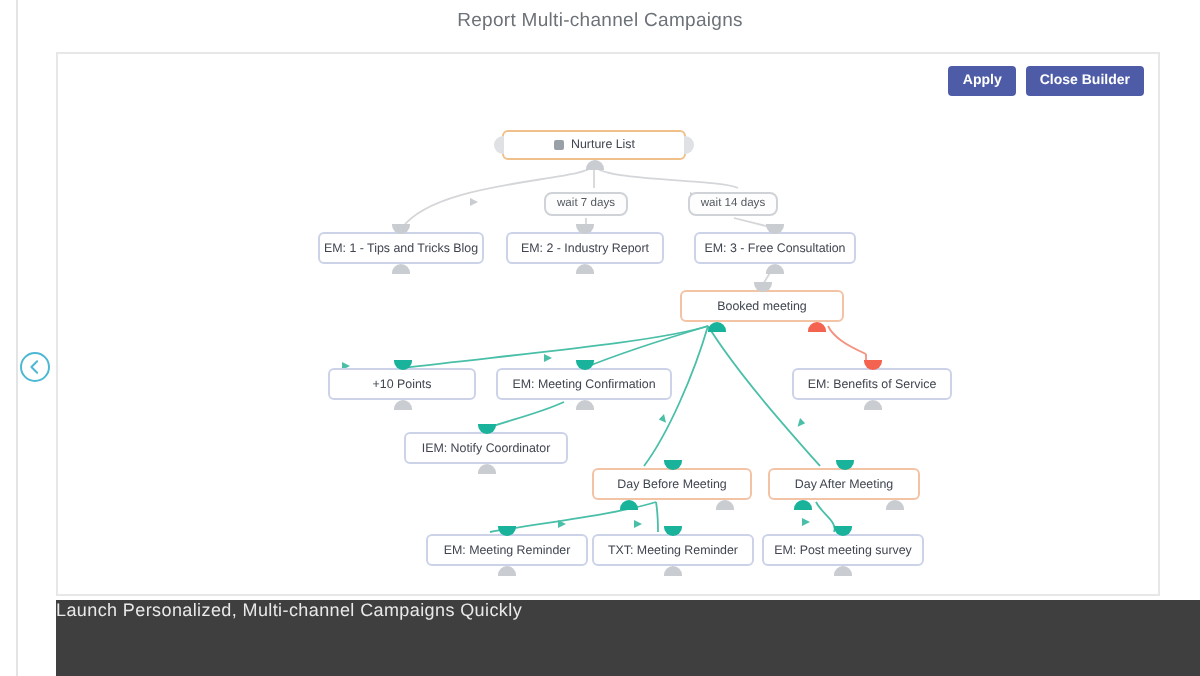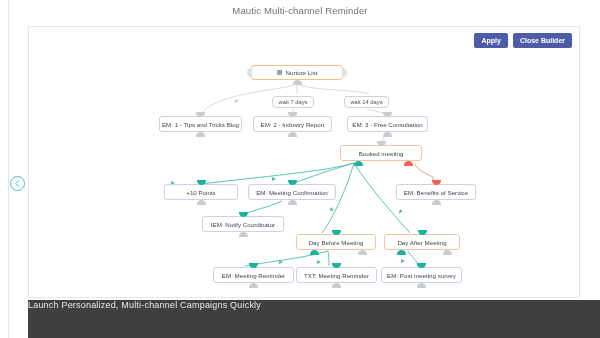--- a/index.html
+++ b/index.html
@@ -183,21 +183,21 @@
     box-sizing: border-box;
     font-size: 9px;
     letter-spacing: 0.2px;
   }
 </style>
 </head>
 <body>
 
 <div id="screen">
 
-  <div id="page-title">Mautic Multi-channel Reminder</div>
+  <div id="page-title">Report Multi-channel Campaigns</div>
 
   <div id="outer-frame"></div>
 
   <div id="back-btn">
     <svg width="9" height="9" viewBox="0 0 10 10">
       <path d="M6.2 1.8 L3.0 5 L6.2 8.2" fill="none" stroke="#4db8d4" stroke-width="1.1" stroke-linecap="round" stroke-linejoin="round"></path>
     </svg>
   </div>
 
   <div id="builder-panel">

